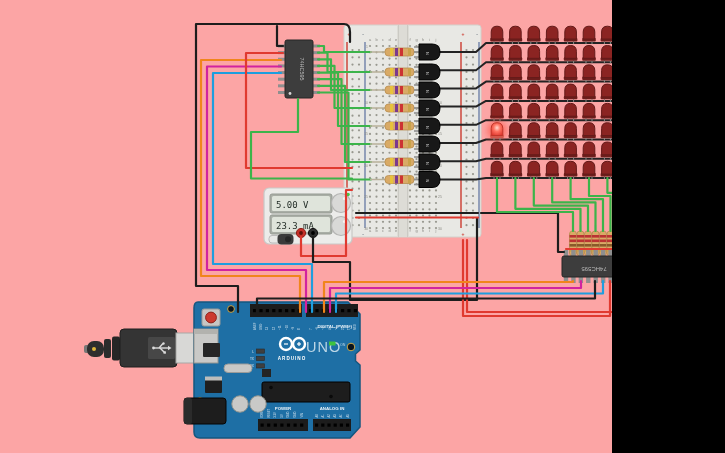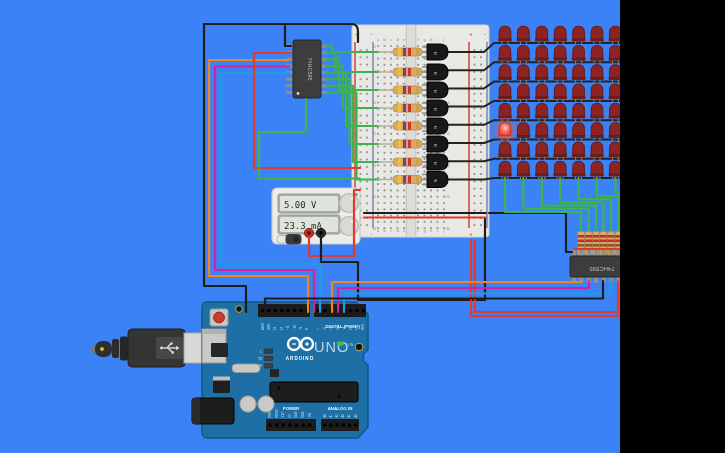--- a/index.html
+++ b/index.html
@@ -1,16 +1,16 @@
 <!DOCTYPE html>
 <html><head>
 <meta charset="utf-8">
 <style>
   html,body{margin:0;padding:0;background:#000;}
-  .stage{position:relative;width:612px;height:453px;background:#3b82f6;overflow:hidden;font-family:"Liberation Sans",sans-serif;padding-left:8px;}
+  .stage{position:relative;width:612px;height:453px;background:#fca5a5;overflow:hidden;font-family:"Liberation Sans",sans-serif;}
   svg text{user-select:none;}
   .disp{font-family:"DejaVu Sans Mono",monospace;}
 </style>
 </head>
 <body>
 
 <div class="stage">
 <svg width="725" height="453" viewBox="0 0 725 453">
   <defs>
     <radialGradient id="litGrad" cx="50%" cy="40%" r="65%">

